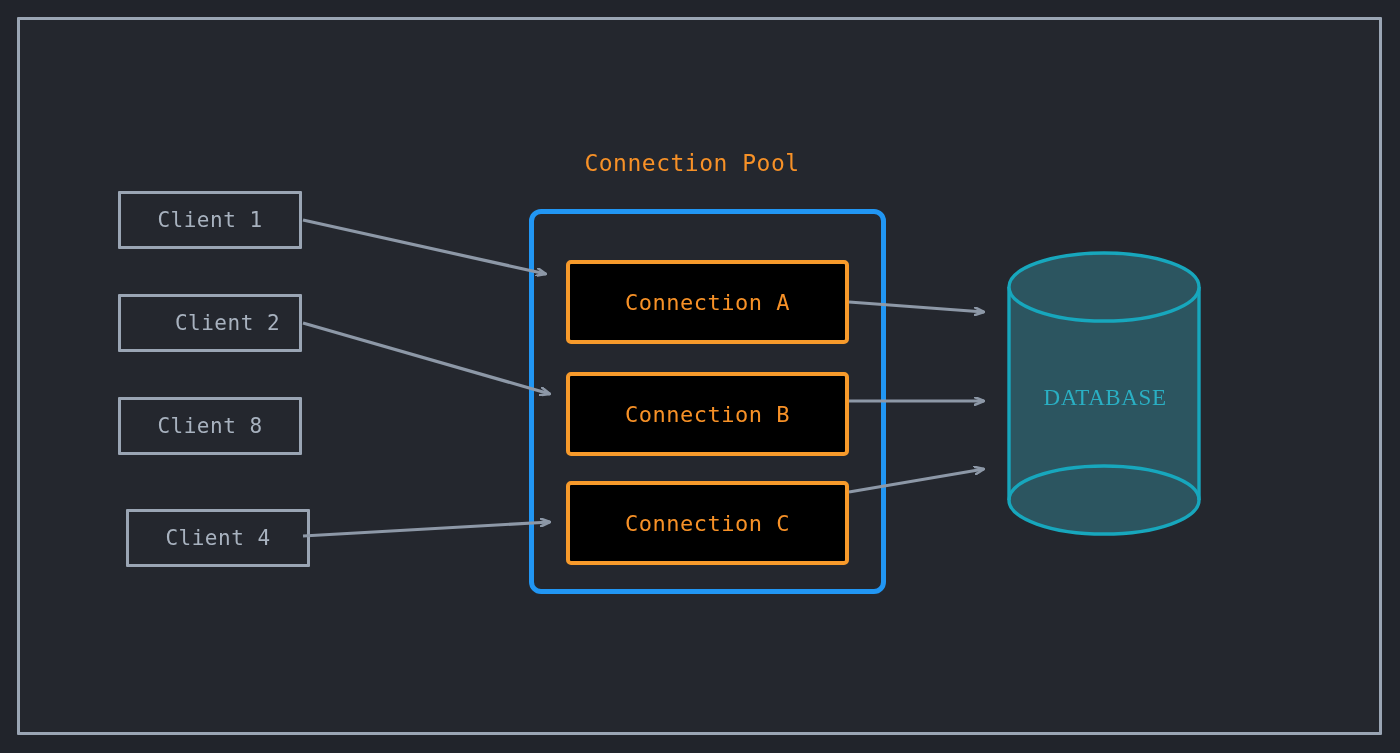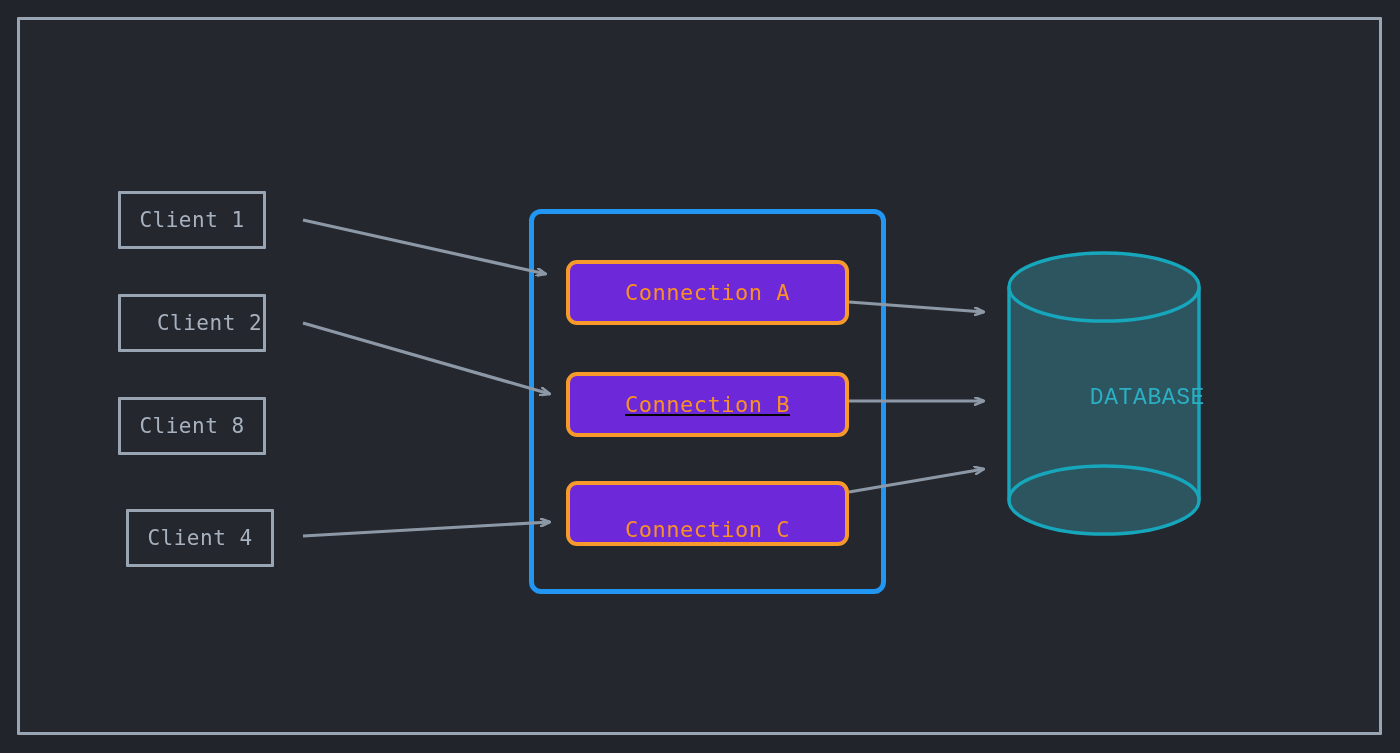--- a/index.html
+++ b/index.html
@@ -36,21 +36,21 @@
     position: absolute;
     left: 0;
     top: 0;
     width: 1400px;
     height: 753px;
     pointer-events: none;
   }
   
   .client-box {
     position: absolute;
-    width: 148px;
+    width: 184px;
     height: 58px;
     border: 3px solid #9aa5b4;
     background: #24272e;
     box-sizing: border-box;
     display: flex;
     align-items: center;
     justify-content: center;
     border-radius: 1px;
   }
   .client-label {
@@ -81,43 +81,43 @@
     font-family: "DejaVu Sans Mono", "Liberation Mono", monospace;
     font-size: 23px;
     color: #f79127;
     letter-spacing: 0.5px;
     white-space: nowrap;
   }
   .conn-box {
     position: absolute;
     left: 566px;
     width: 283px;
-    height: 65px;
+    height: 84px;
     border: 4px solid #f79a2b;
-    border-radius: 11px;
+    border-radius: 5px;
     box-sizing: border-box;
-    background: #6d28d9;
+    background: #000000;
     display: flex;
     align-items: center;
     justify-content: center;
   }
   .conn-label {
     font-family: "DejaVu Sans Mono", "Liberation Mono", monospace;
     font-size: 22px;
     color: #f79127;
     letter-spacing: 0.5px;
     white-space: nowrap;
   }
   #db-label {
     position: absolute;
     left: 1005px;
     top: 385px;
     width: 200px;
-    text-align: right;
-    font-family: Liberation Mono, monospace;
+    text-align: center;
+    font-family: Liberation Serif, serif;
     font-size: 23px;
     color: #2aafc3;
     letter-spacing: 0.6px;
     white-space: nowrap;
   }
 </style>
 </head>
 <body>
 
 <div id="canvas">
@@ -130,29 +130,30 @@
   <div class="client-box" style="left:118px; top:294px;padding-left:35px;">
     <span class="client-label">Client 2</span>
   </div>
   <div class="client-box" style="left:118px; top:397px;">
     <span class="client-label">Client 8</span>
   </div>
   <div class="client-box" style="left:126px; top:509px;">
     <span class="client-label">Client 4</span>
   </div>
 
+  <div id="pool-title">Connection Pool</div>
   <div id="pool-box"></div>
 
   <div class="conn-box" style="top:260px;">
     <span class="conn-label">Connection A</span>
   </div>
   <div class="conn-box" style="top:372px;text-decoration:underline;">
     <span class="conn-label">Connection B</span>
   </div>
-  <div class="conn-box" style="top:481px;align-items:flex-end;">
+  <div class="conn-box" style="top:481px;">
     <span class="conn-label">Connection C</span>
   </div>
 
   <svg id="vector-layer" viewBox="0 0 1400 753">
     <defs>
       <marker id="arrowhead" markerWidth="11" markerHeight="9" refX="10" refY="4.5" orient="auto" markerUnits="userSpaceOnUse">
         <path d="M0.5,0.5 L10,4.5 L0.5,8.5" fill="none" stroke="#8d98a7" stroke-width="2.6" stroke-linecap="round" stroke-linejoin="round"></path>
       </marker>
     </defs>
 

